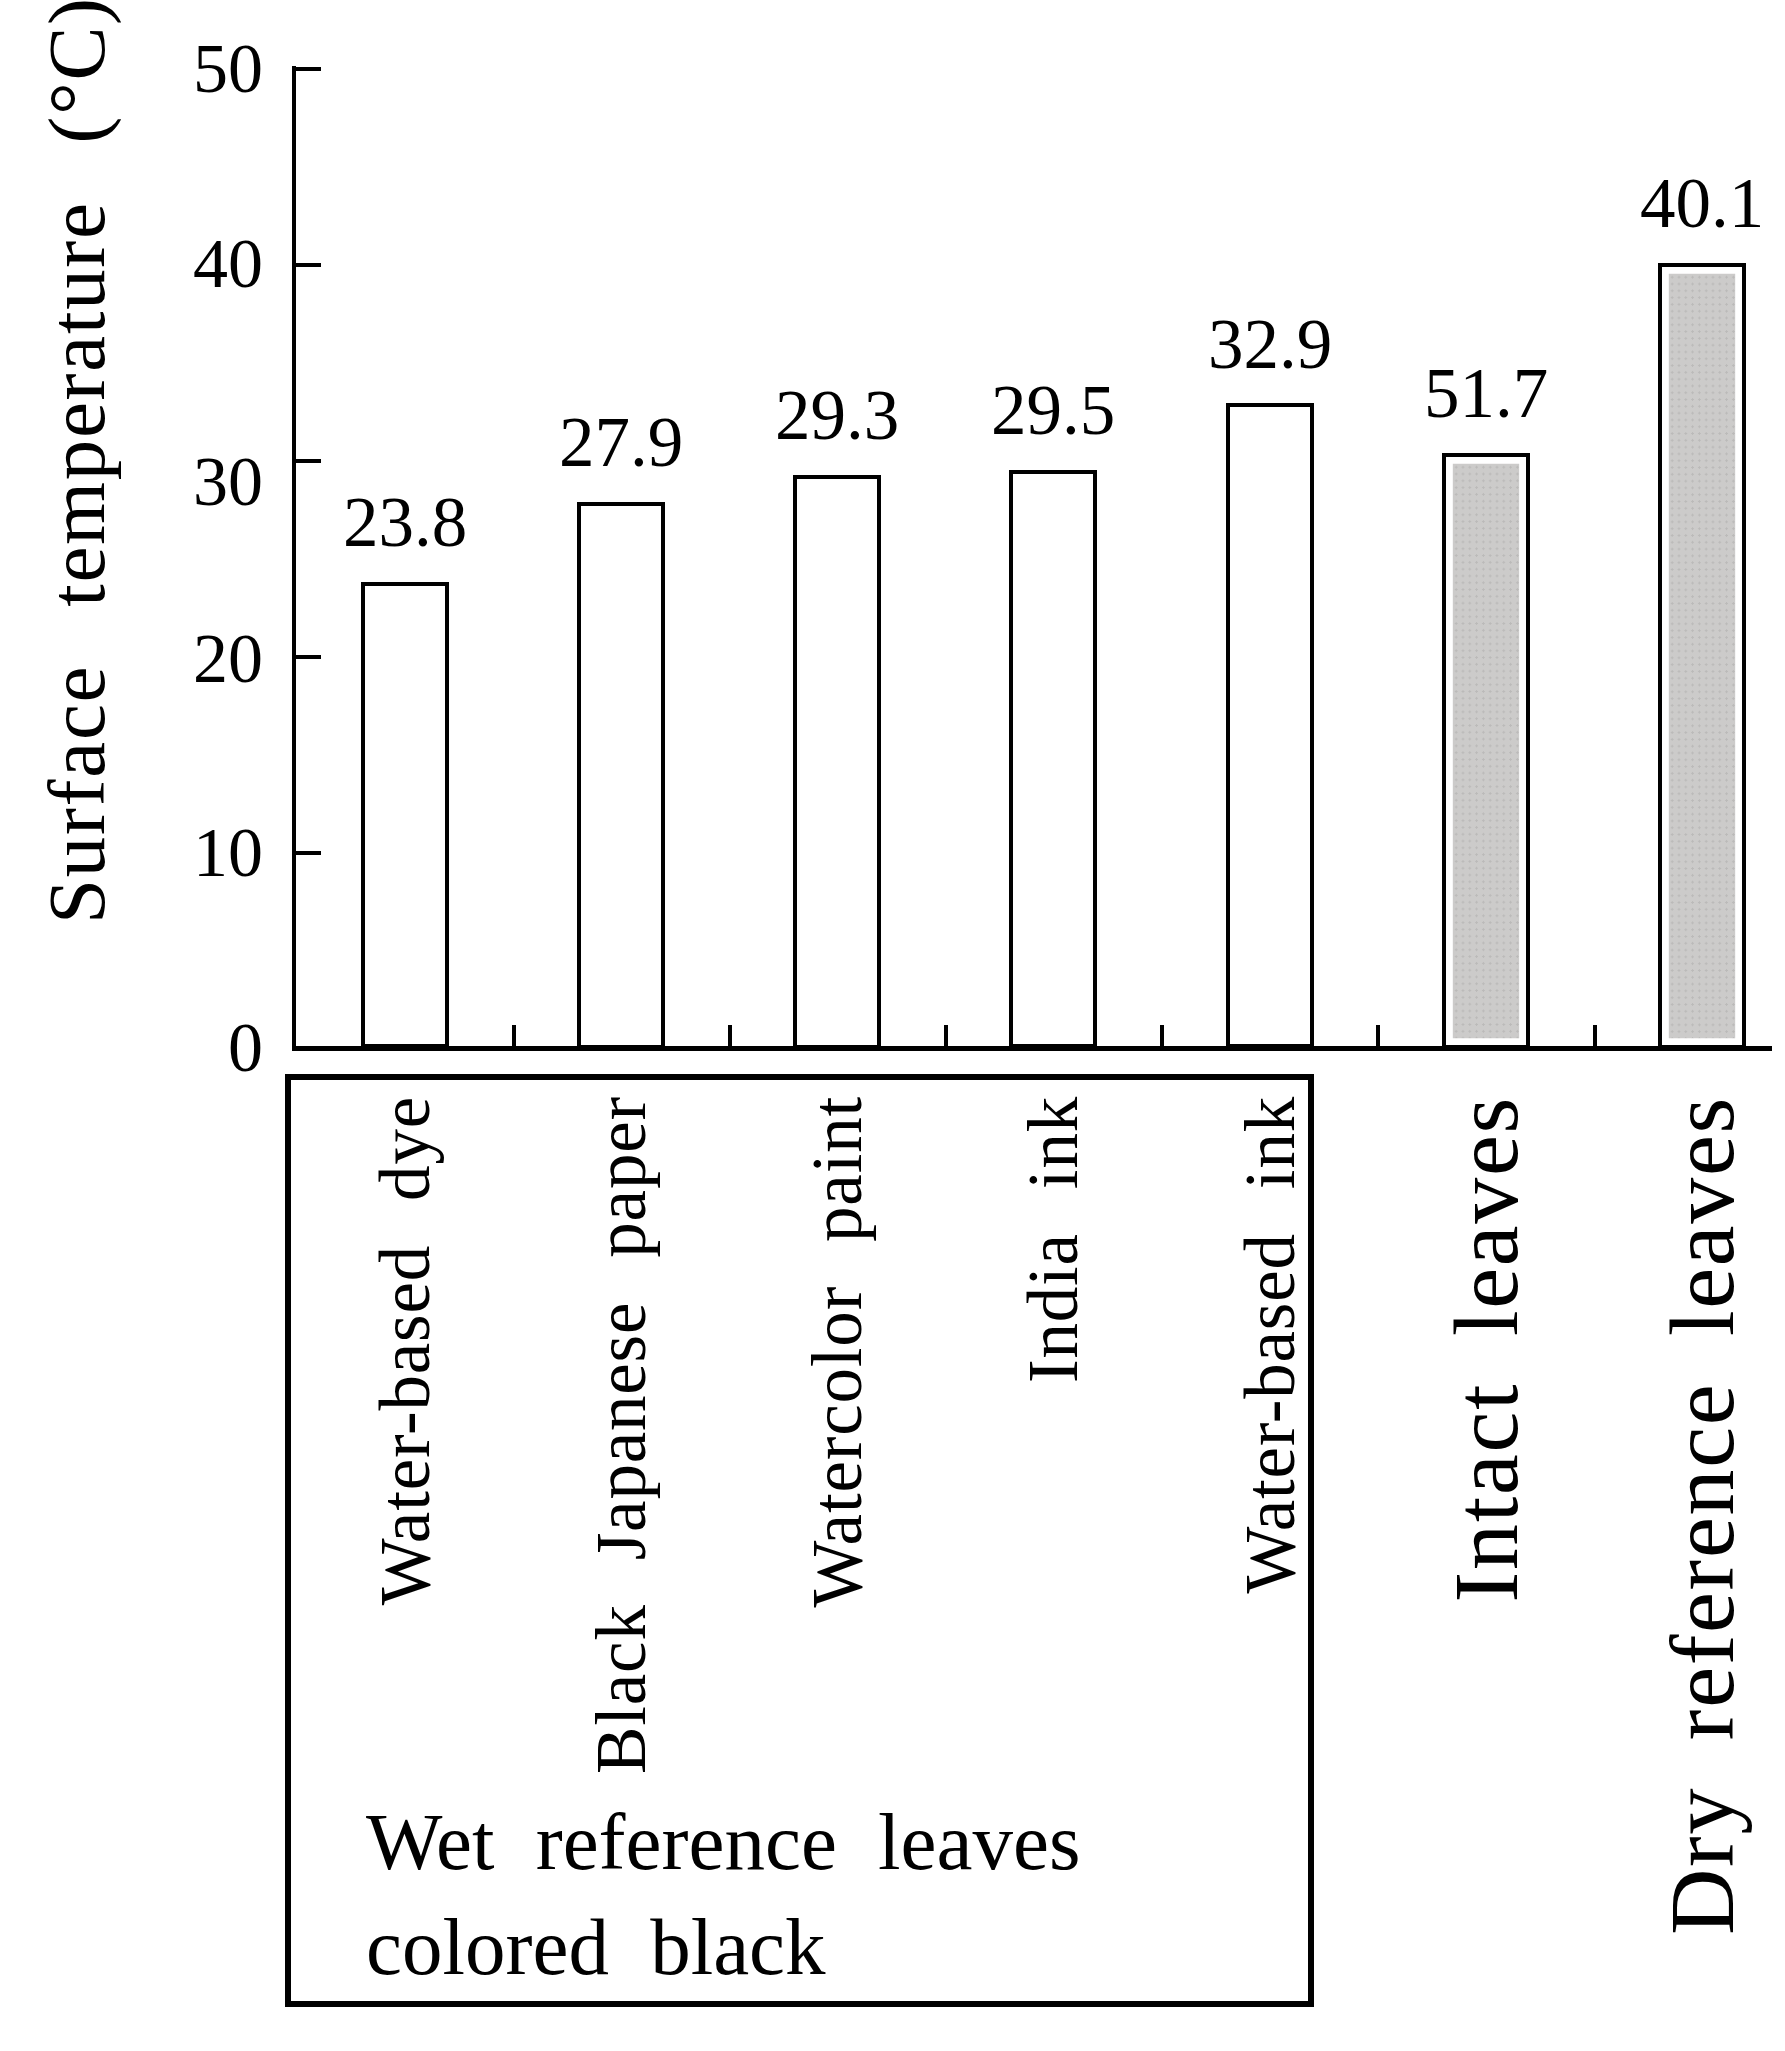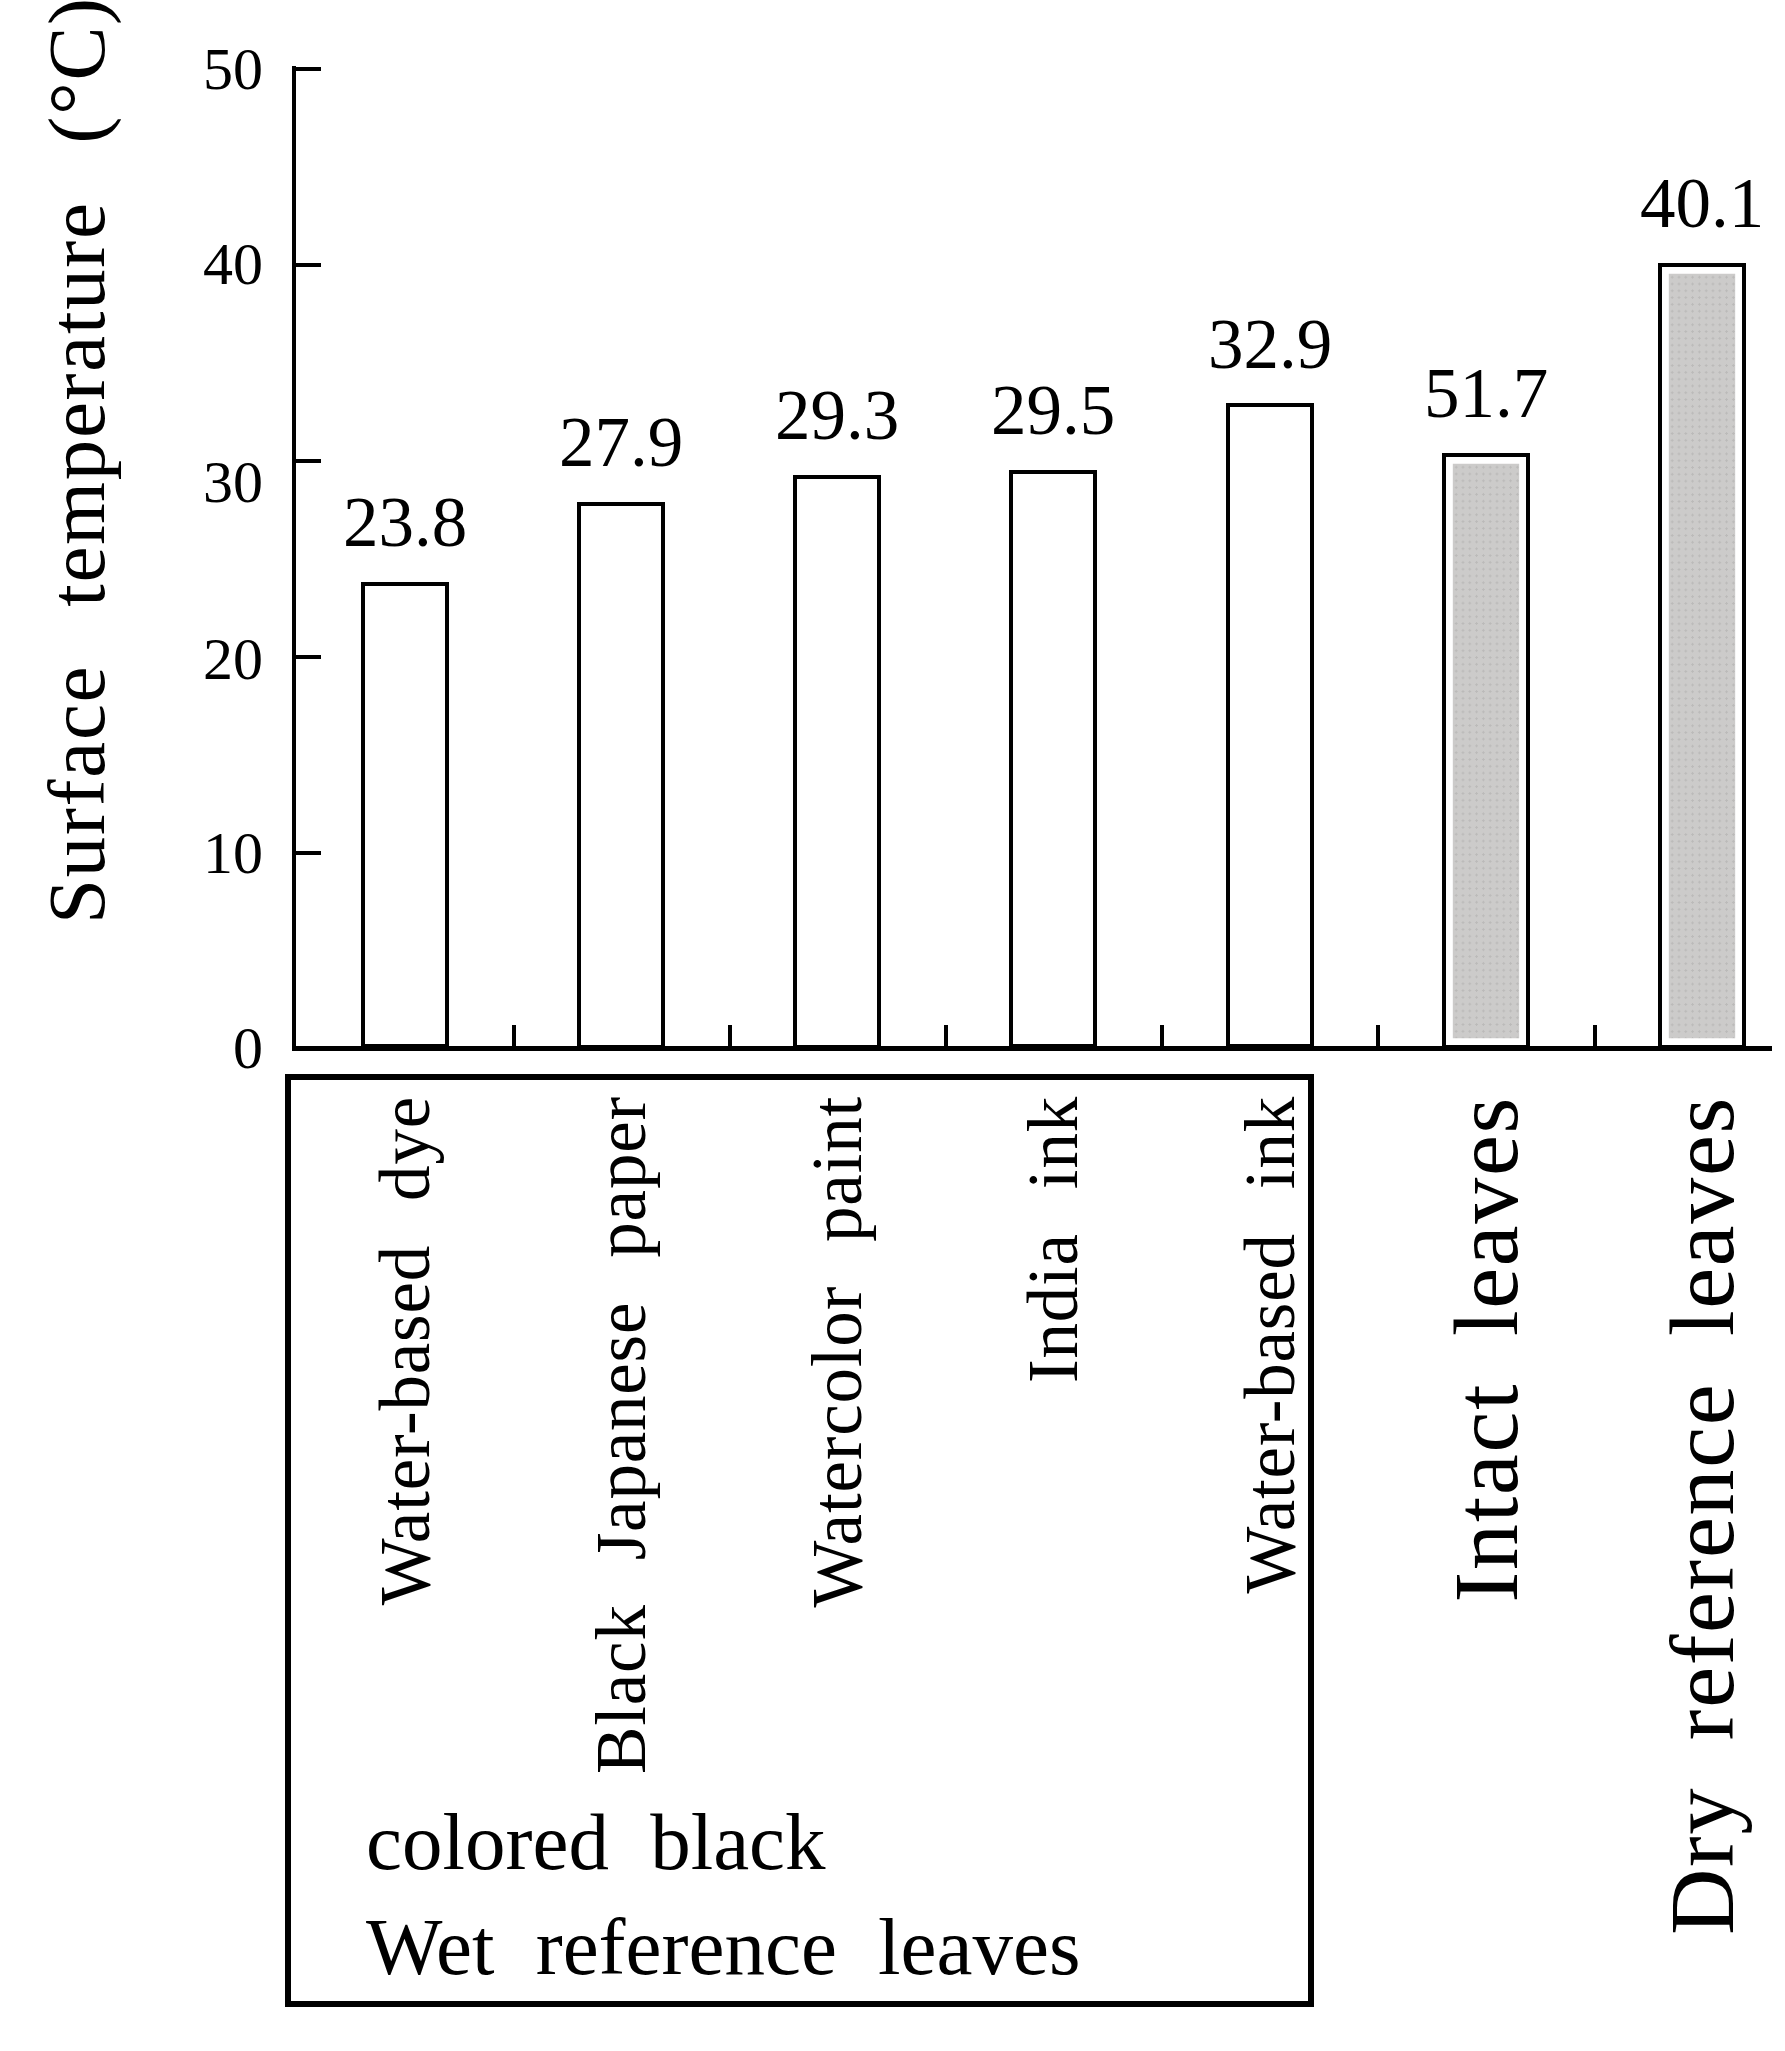--- a/index.html
+++ b/index.html
@@ -40,21 +40,21 @@
     position: absolute;
     top: 1025px;
     width: 4.2px; height: 24px;
     background: #000;
   }
   .ytick-label {
     position: absolute;
     left: 110px;
     width: 153px;
     text-align: right;
-    font-size: 60px;
+    font-size: 70px;
     line-height: 88px;
     white-space: nowrap;
   }
   
   .y-title {
     position: absolute;
     left: 20.3px; top: 68px;
     width: 115px; height: 856px;
     writing-mode: vertical-rl;
     transform: rotate(180deg);
@@ -176,17 +176,17 @@
       <div class="cat-label cat-small" style="left: 566px;">Black Japanese paper</div>
       <div class="cat-label cat-small" style="left: 782px;">Watercolor paint</div>
       <div class="cat-label cat-small" style="left: 998px;">India ink</div>
       <div class="cat-label cat-small" style="left: 1215px;">Water-based ink</div>
       <div class="cat-label cat-large" style="left: 1431px;">Intact leaves</div>
       <div class="cat-label cat-large" style="left: 1647px;">Dry reference leaves</div>
     </div>
 
   <div class="group-box"></div>
   <div class="group-label">
+    <div>Wet reference leaves</div>
     <div>colored black</div>
-    <div>Wet reference leaves</div>
   </div>
 </div>
 
 
 </body></html>

